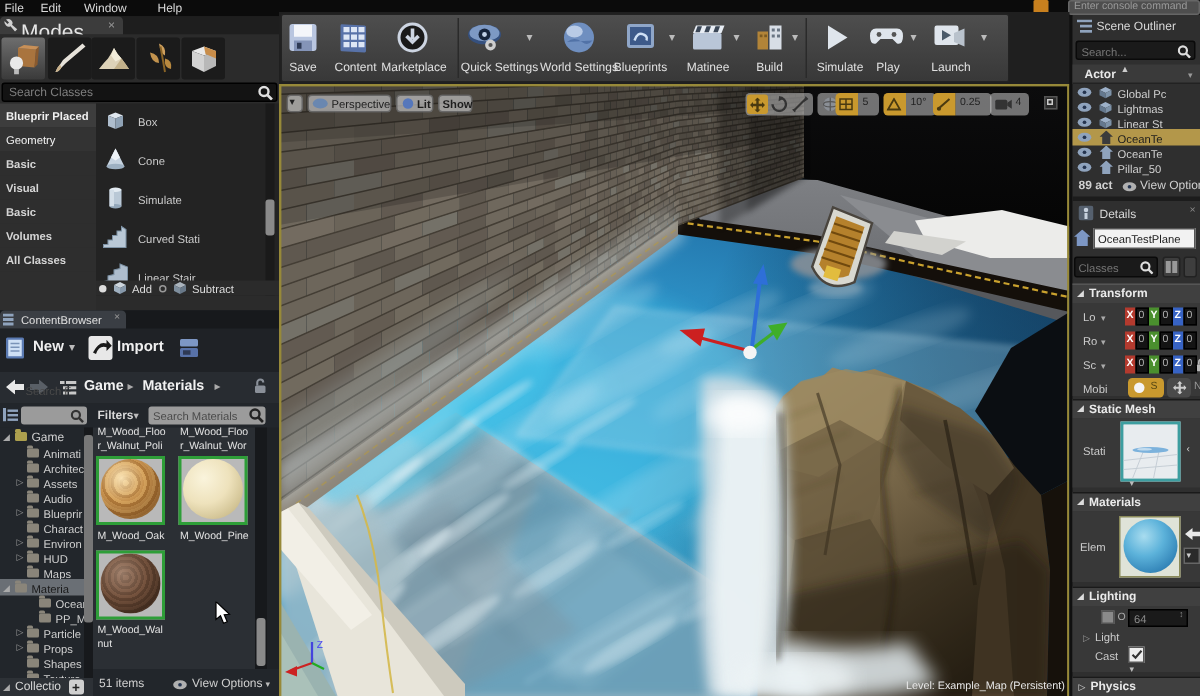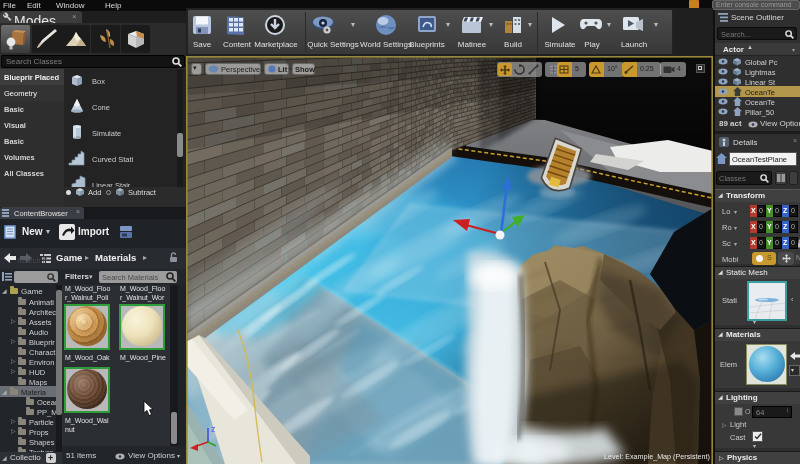--- a/index.html
+++ b/index.html
@@ -1860,21 +1860,21 @@
 <div class="ab" style="left:752px;top:252px;width:24px;height:13px;background:#c9992e;border-radius:3px"></div>
 <div class="ab" style="left:756px;top:255px;width:7px;height:7px;background:#f4f4f4;border-radius:50%"></div>
 <div class="tx" style="left:767px;top:254px;font-size:7px;color:#5a4a14">S</div>
 <div class="ab" style="left:778px;top:252px;width:16px;height:13px;background:#4a4a4a;border-radius:3px"></div>
 <svg class="ab" style="left:782px;top:254px" width="9" height="9" viewBox="0 0 10 10">
     <path d="M5,0 L7,2 L5.8,2 L5.8,4.2 L8,4.2 L8,3 L10,5 L8,7 L8,5.8 L5.8,5.8 L5.8,8 L7,8 L5,10 L3,8 L4.2,8 L4.2,5.8 L2,5.8 L2,7 L0,5 L2,3 L2,4.2 L4.2,4.2 L4.2,2 L3,2Z" fill="#ccc"></path>
   </svg>
 <div class="tx" style="left:796px;top:254px;font-size:7px;color:#999">N</div>
 <div class="ab" style="left:715px;top:266px;width:85px;height:13px;background:#404040;border-top:1px solid #1a1a1a"></div>
 <div class="tx" style="left:718px;top:268px;font-size:6px;color:#ddd">◢</div>
-<div class="tx" style="left:726px;top:268px;font-size:8px;font-weight:normal;color:#ebebeb">Static Mesh</div>
+<div class="tx" style="left:726px;top:268px;font-size:8px;font-weight:bold;color:#ebebeb">Static Mesh</div>
 <div class="ab" style="left:715px;top:279px;width:85px;height:46px;background:#383838"></div>
 <div class="tx" style="left:722px;top:296px;font-size:7.5px;color:#ccc">Stati</div>
 <div class="ab" style="left:747px;top:281px;width:40px;height:40px;background:#dfe3e6;border:2px solid #3d9ea0"></div>
 <svg class="ab" style="left:749px;top:283px" width="36" height="36" viewBox="0 0 36 36">
     <rect width="36" height="36" fill="#e8ecef"></rect>
     <g stroke="#c2cbd2" stroke-width="0.6">
       <line x1="0" y1="24" x2="36" y2="20"></line>
       <line x1="0" y1="30" x2="36" y2="27"></line>
       <line x1="6" y1="36" x2="14" y2="16"></line>
       <line x1="20" y1="36" x2="24" y2="16"></line>

